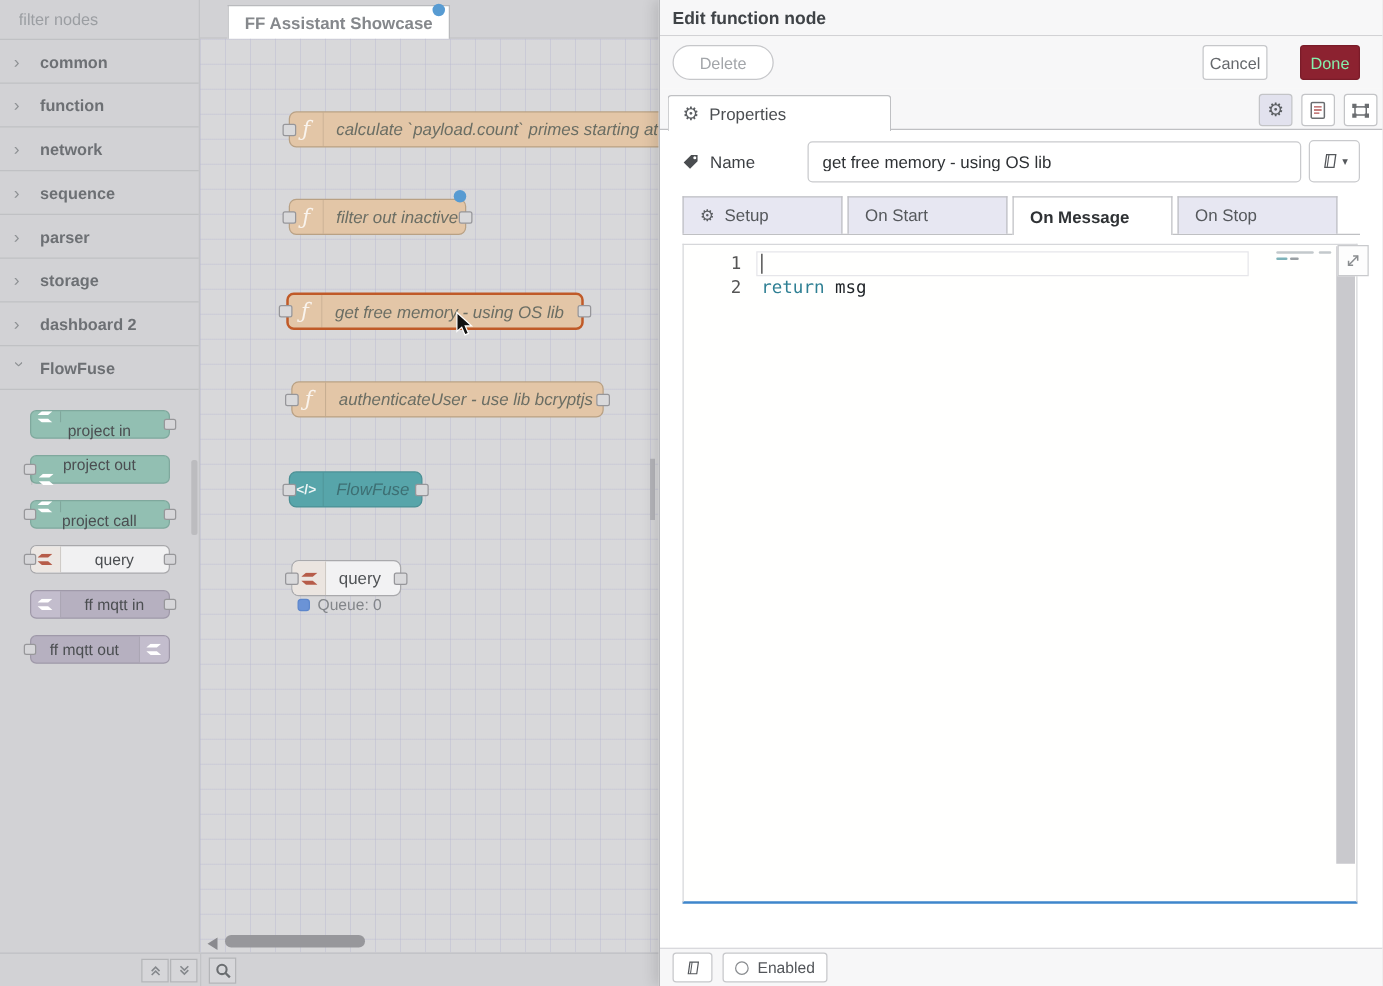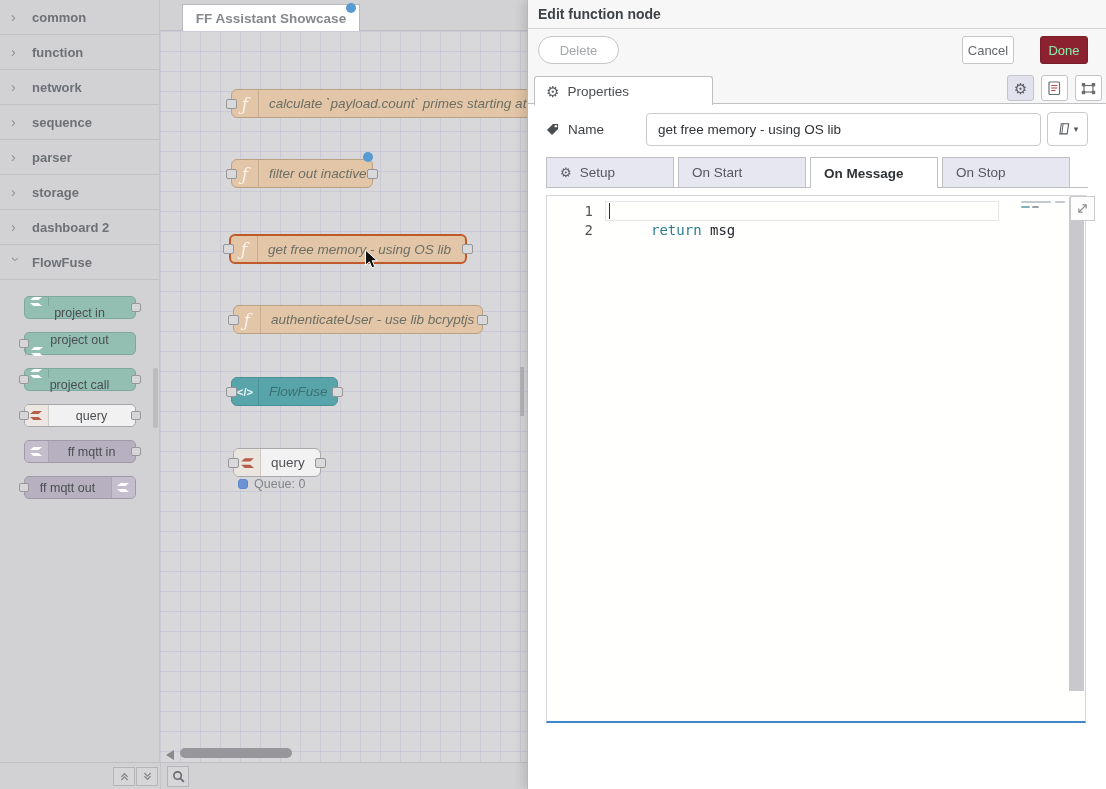--- a/index.html
+++ b/index.html
@@ -91,38 +91,45 @@
   .book-btn { width:41px; height:34px; margin-left:6px; border:1px solid #c9cacd; border-radius:4px; background:#fff; display:flex; align-items:center; justify-content:center; gap:4px; cursor:pointer; }
   .caret-down { font-size:9px; color:#55585c; }
   .func-tabs { position:absolute; left:18px; top:53px; right:18px; height:31px; display:flex; align-items:flex-start; border-bottom:1px solid #bfc0c3; }
   .ftab { width:128px; height:30px; margin-right:4px; background:#e7e7f2; border:1px solid #bfc0c3; border-bottom:none; display:flex; align-items:center; gap:8px; padding-left:13px; font-size:13.5px; color:#55585c; cursor:pointer; }
   .ftab.active { height:31px; margin-bottom:-1px; background:#fff; font-weight:700; color:#2f3235; z-index:2; position:relative; }
   .editor { position:absolute; left:18px; top:91px; right:20px; height:528px; background:#fffffe; border:1px solid #d6d7da; border-bottom:2px solid #3f86cc; font-family:"DejaVu Sans Mono",monospace; font-size:14px; padding-top:6px; cursor:text; }
   .eline { display:flex; height:19px; line-height:19px; white-space:pre; position:relative; z-index:1; }
   .lnum { width:46px; text-align:right; color:#555; }
   .lcode { padding-left:16px; }
   .tok-comment { color:#7b8187; }
-  .tok-keyword { color:#2e7f93;margin-left:42px; }
+  .tok-keyword { color:#2e7f93; }
   .tok-plain { color:#1f2327; }
   .caret-bar { border-left:1px solid #333; margin-right:-1px; }
   .curline { position:absolute; left:58px; right:86px; top:5px; height:20px; border:1px solid #e6e6ea; pointer-events:none; }
   .scrollstrip { position:absolute; top:1px; right:1px; width:15px; height:494px; background:#c9c9cd; cursor:ns-resize; }
   .minimap { position:absolute; top:4px; right:18px; width:46px; height:14px; }
   .mm { position:absolute; height:2px; border-radius:1px; }
   .expand-btn { position:absolute; right:11px; top:92px; width:25px; height:25px; border:1px solid #c9cacd; background:#fdfdfd; display:flex; align-items:center; justify-content:center; cursor:pointer; z-index:3; }
   .tray-footer { height:31px; background:#f7f7f8; border-top:1px solid #cfd0d3; display:flex; align-items:center; gap:8px; padding:0 10px; }
   .foot-btn { height:24px; border:1px solid #c6c7ca; border-radius:3px; background:#fff; display:flex; align-items:center; justify-content:center; gap:7px; font-size:12.5px; color:#53565a; padding:0 9px; cursor:pointer; }
   .circle-o { width:11px; height:11px; border:1.5px solid #8a8d90; border-radius:50%; display:inline-block; }
 </style>
 </head>
 <body>
 
 <div class="stage">
 
   <div class="palette">
+    <div class="palette-search">
+      <svg width="12" height="12" viewBox="0 0 14 14">
+          <circle cx="5.5" cy="5.5" r="4" fill="none" stroke="#85888c" stroke-width="1.6"></circle>
+          <line x1="8.6" y1="8.6" x2="12.6" y2="12.6" stroke="#85888c" stroke-width="1.8"></line>
+        </svg>
+      <input placeholder="filter nodes" style="">
+    </div>
     <div class="cat">
         <span class="chev">›</span>
         <span>common</span>
       </div>
     <div class="cat">
         <span class="chev">›</span>
         <span>function</span>
       </div>
     <div class="cat">
         <span class="chev">›</span>
@@ -401,15 +408,29 @@
       </div>
       <div class="expand-btn">
         <svg width="13" height="13" viewBox="0 0 16 16">
             <line x1="3.5" y1="12.5" x2="12.5" y2="3.5" stroke="#8a8d90" stroke-width="1.5"></line>
             <path d="M8 3.5 H12.5 V8" fill="none" stroke="#8a8d90" stroke-width="1.5"></path>
             <path d="M8 12.5 H3.5 V8" fill="none" stroke="#8a8d90" stroke-width="1.5"></path>
           </svg>
       </div>
     </div>
 
+    <div class="tray-footer">
+      <div class="foot-btn">
+        <svg width="12" height="13" viewBox="0 0 16 16">
+            <g transform="skewX(-8) translate(3,0)">
+              <rect x="2.5" y="1.5" width="9" height="12.5" fill="#fff" stroke="#55585c" stroke-width="1.3"></rect>
+              <line x1="4.8" y1="1.5" x2="4.8" y2="14" stroke="#55585c" stroke-width="1.1"></line>
+            </g>
+          </svg>
+      </div>
+      <div class="foot-btn">
+        <span class="circle-o"></span>
+        <span>Enabled</span>
+      </div>
+    </div>
   </div>
 
 </div>
 
 </body></html>

